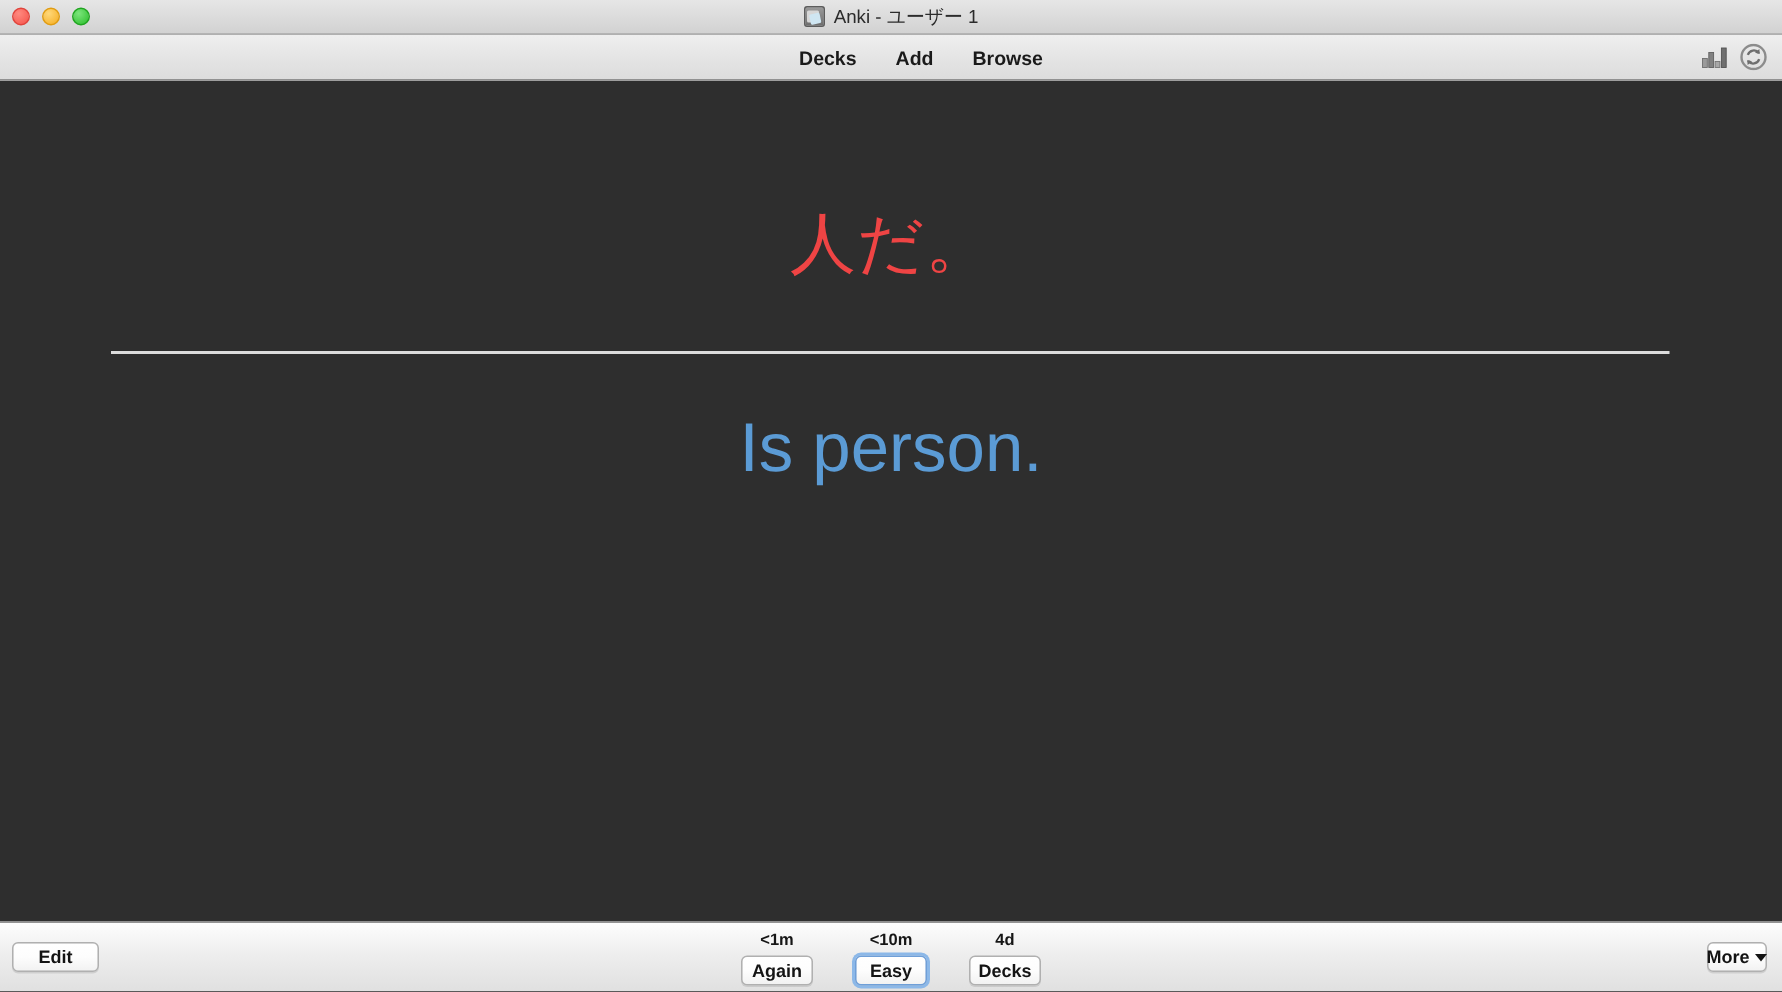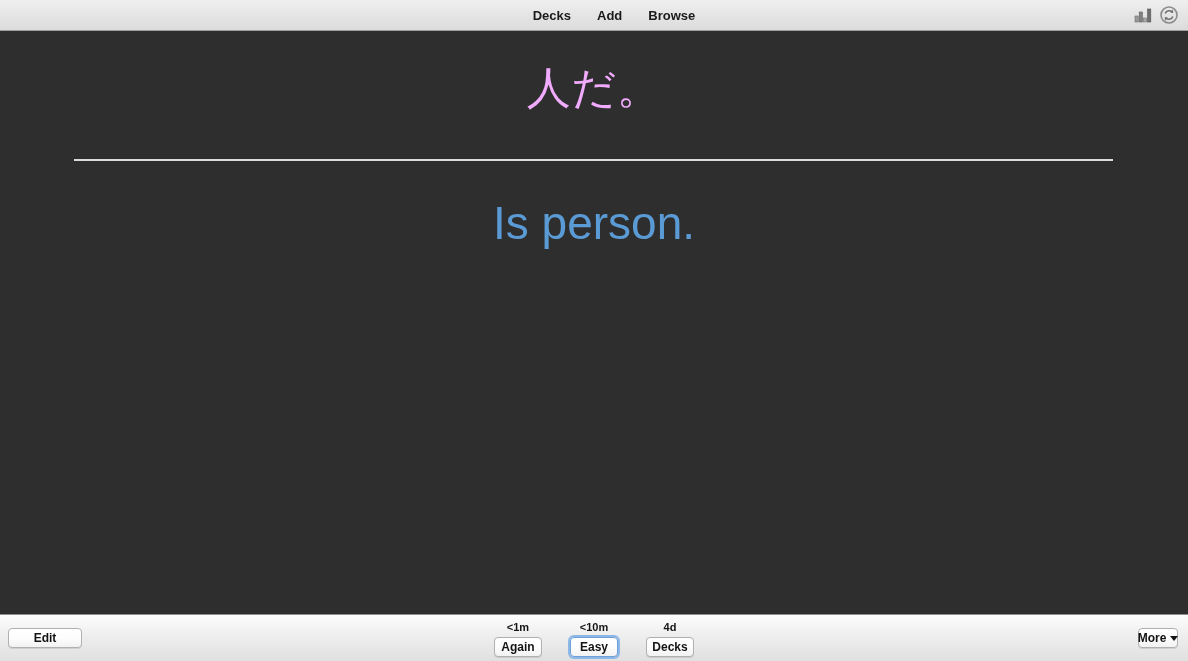--- a/index.html
+++ b/index.html
@@ -130,23 +130,23 @@
 
   
   .card-area {
     flex: 1 1 auto;
     background: #2e2e2e;
     position: relative;
     overflow: hidden;
     text-align: center;
   }
   .question {
-    margin-top: 32px;
+    margin-top: 84px;
     font-size: 44px;
-    color: #f0abfc;
+    color: #ef4444;
     line-height: 1.15;
     letter-spacing: 0.5px;
   }
   .divider {
     width: 1039px;
     height: 2px;
     background: #dcdcdc;
     margin: 45px auto 0 auto;
     margin-left: 74px;
   }
@@ -186,21 +186,21 @@
     box-sizing: border-box;
     cursor: default;
     display: inline-flex;
     align-items: center;
     justify-content: center;
   }
   .edit-btn {
     position: absolute;
     left: 8px;
     top: 13px;
-    width: 74px;
+    width: 58px;
   }
   .more-btn {
     position: absolute;
     right: 10px;
     top: 13px;
     width: 40px;
     gap: 4px;
   }
   .caret {
     width: 0;
@@ -241,20 +241,31 @@
   .ans-btn.focused {
     box-shadow: 0 0 0 2px #8cb8e8, 0 1px 0 rgba(0,0,0,0.10);
     border-color: #6f9fd8;
   }
 </style>
 </head>
 <body>
 
 <div class="window">
 
+  <div class="titlebar">
+    <div class="traffic">
+      <div class="light close"></div>
+      <div class="light min"></div>
+      <div class="light max"></div>
+    </div>
+    <div class="title-wrap">
+      <span class="app-icon"></span>
+      <span>Anki - ユーザー 1</span>
+    </div>
+  </div>
 
   <div class="toolbar">
     <div class="menu">
       <span class="menu-item">Decks</span>
       <span class="menu-item">Add</span>
       <span class="menu-item">Browse</span>
     </div>
     <div class="toolbar-icons">
       <span>
         <svg class="ticon" width="18" height="16" viewBox="0 0 18 16" xmlns="http://www.w3.org/2000/svg">

